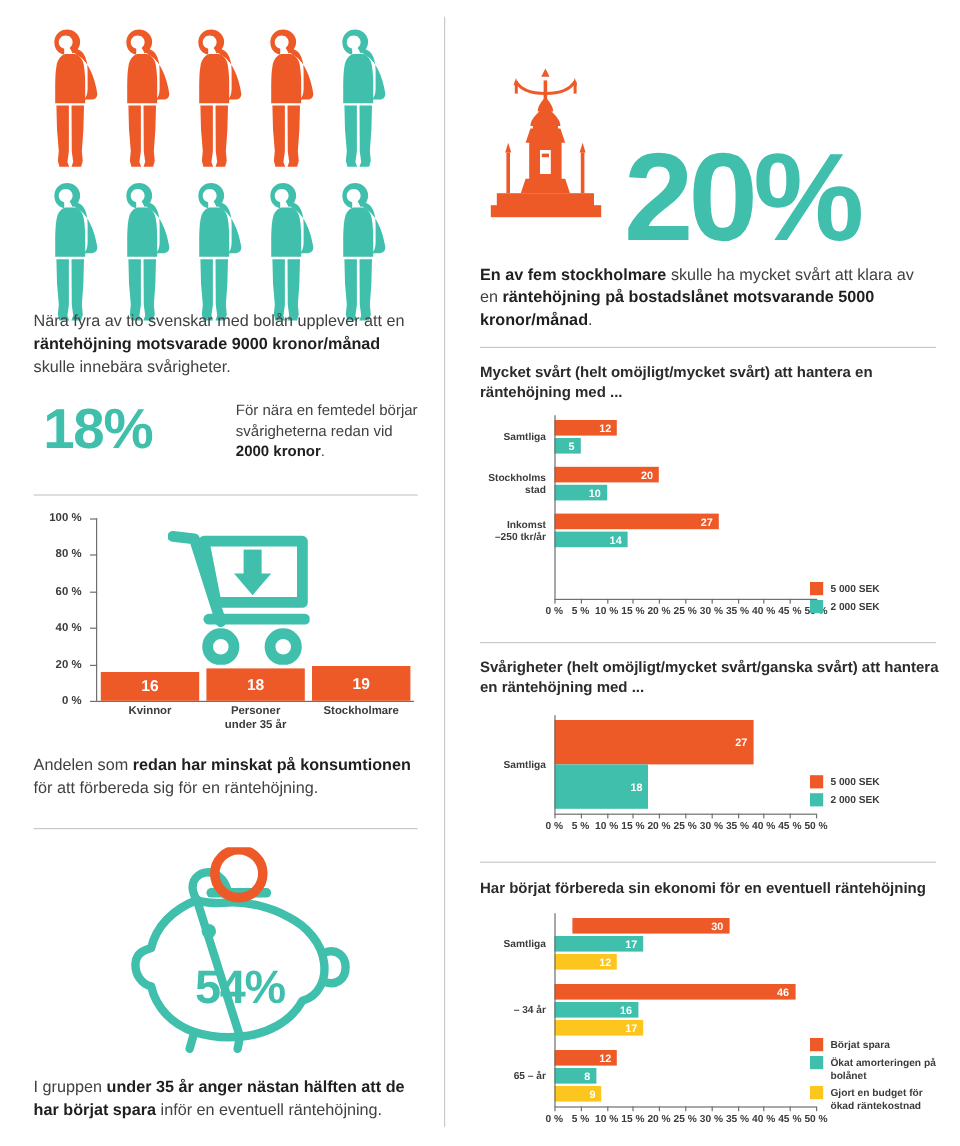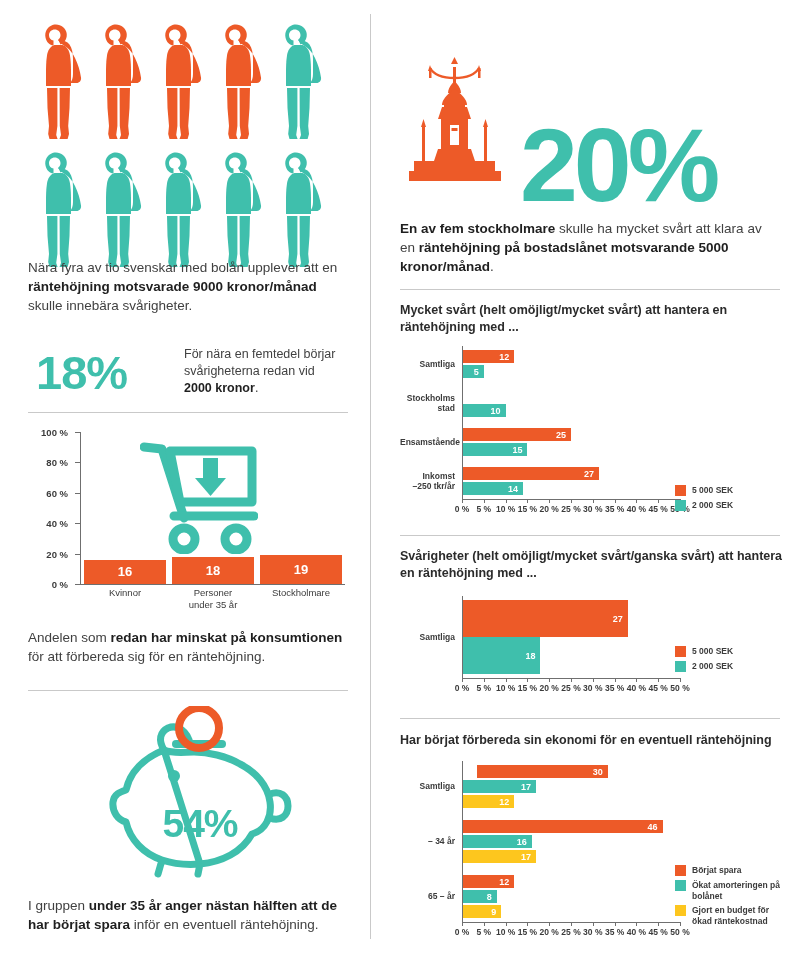--- a/index.html
+++ b/index.html
@@ -28,21 +28,21 @@
   .people-row { display: flex; gap: 14px; margin-bottom: 6px; }
   .person { width: 46px; height: 122px; }
 
   
   .para { font-size: 13.5px; line-height: 19px; color: #414141; }
   .para b { font-weight: bold; color: #1f1f1f; }
 
   .p-intro { position: absolute; left: 28px; top: 258px; width: 320px; }
 
   
-  .block18 { position: absolute; left: 36px; top: 340px; width: 320px; display: flex; align-items: flex-end; }
+  .block18 { position: absolute; left: 36px; top: 328px; width: 320px; display: flex; align-items: center; gap: 13px; }
   .big18 {
     font-size: 47px; font-weight: bold; color: #3FBFAC;
     letter-spacing: -1px; line-height: 48px; width: 148px;
   }
   .t18 { font-size: 12.5px; line-height: 17px; width: 160px; padding-top: 6px; }
 
   .hr {
     position: absolute; left: 28px; width: 320px; height: 1px; background: #c9c9c9;
   }
   .hr-a { top: 412px; }
@@ -58,21 +58,21 @@
   .vc-tickmark { position: absolute; left: 47px; width: 6px; height: 1px; background: #6f6f6f; }
   .vc-axisline { position: absolute; left: 52px; top: 0; width: 1px; height: 152px; background: #6f6f6f; }
   .vc-baseline { position: absolute; left: 52px; top: 152px; width: 265px; height: 1px; background: #6f6f6f; }
   .vc-plot { position: absolute; left: 56px; top: 0; width: 258px; height: 152px; }
   .vc-bars { position: absolute; left: 0; bottom: 0; width: 100%; height: 152px; display: flex; gap: 6px; align-items: flex-end; }
   .vc-barwrap { flex: 1; display: flex; flex-direction: column; justify-content: flex-end; height: 100%; }
   .vc-bar {
     background: #ED5A28; color: #fff; font-size: 13px; font-weight: bold;
     display: flex; align-items: center; justify-content: center;
   }
-  .vc-labels { position: absolute; left: 56px; top: 155px; width: 258px; display: flex; gap: 6px; }
+  .vc-labels { position: absolute; left: 56px; top: 155px; width: 258px; display: flex; gap: 6px; font-weight: bold; }
   .vc-lab { flex: 1; text-align: center; font-size: 9.5px; line-height: 12px; color: #3b3b3b; }
 
   .cart-icon { position: absolute; left: 112px; top: 10px; }
 
   .p-cart { position: absolute; left: 28px; top: 628px; width: 330px; }
 
   
   .piggywrap { position: absolute; left: 100px; top: 706px; width: 200px; height: 185px; }
   .pig-pct {
     position: absolute; left: 0; top: 96px; width: 200px; text-align: center;
@@ -375,33 +375,25 @@
                 <div class="hc-bar" style="width:52.32px;background:#ED5A28">12</div>
               </div>
               <div class="hc-row" style="position:absolute;top:15px;left:0;height:13px;width:100%">
                 <div class="hc-bar" style="width:21.8px;background:#3FBFAC">5</div>
               </div>
             </div>
           </div>
           <div class="hc-cat" style="height:28px;margin-bottom:11px">
             <div class="hc-catlabel">Stockholms stad</div>
             <div class="hc-rows" style="height:28px">
+              <div class="hc-row" style="position:absolute;top:0px;left:0;height:13px;width:100%">
+                <div class="hc-bar" style="width:87.2px;background:#ED5A28">20</div>
+              </div>
               <div class="hc-row" style="position:absolute;top:15px;left:0;height:13px;width:100%">
                 <div class="hc-bar" style="width:43.6px;background:#3FBFAC">10</div>
-              </div>
-            </div>
-          </div>
-          <div class="hc-cat" style="height:28px;margin-bottom:11px">
-            <div class="hc-catlabel">Ensamstående</div>
-            <div class="hc-rows" style="height:28px">
-              <div class="hc-row" style="position:absolute;top:0px;left:0;height:13px;width:100%">
-                <div class="hc-bar" style="width:109px;background:#ED5A28">25</div>
-              </div>
-              <div class="hc-row" style="position:absolute;top:15px;left:0;height:13px;width:100%">
-                <div class="hc-bar" style="width:65.39999999999999px;background:#3FBFAC">15</div>
               </div>
             </div>
           </div>
           <div class="hc-cat" style="height:28px;margin-bottom:11px">
             <div class="hc-catlabel">Inkomst<br>–250 tkr/år</div>
             <div class="hc-rows" style="height:28px">
               <div class="hc-row" style="position:absolute;top:0px;left:0;height:13px;width:100%">
                 <div class="hc-bar" style="width:137px;background:#ED5A28">27</div>
               </div>
               <div class="hc-row" style="position:absolute;top:15px;left:0;height:13px;width:100%">

